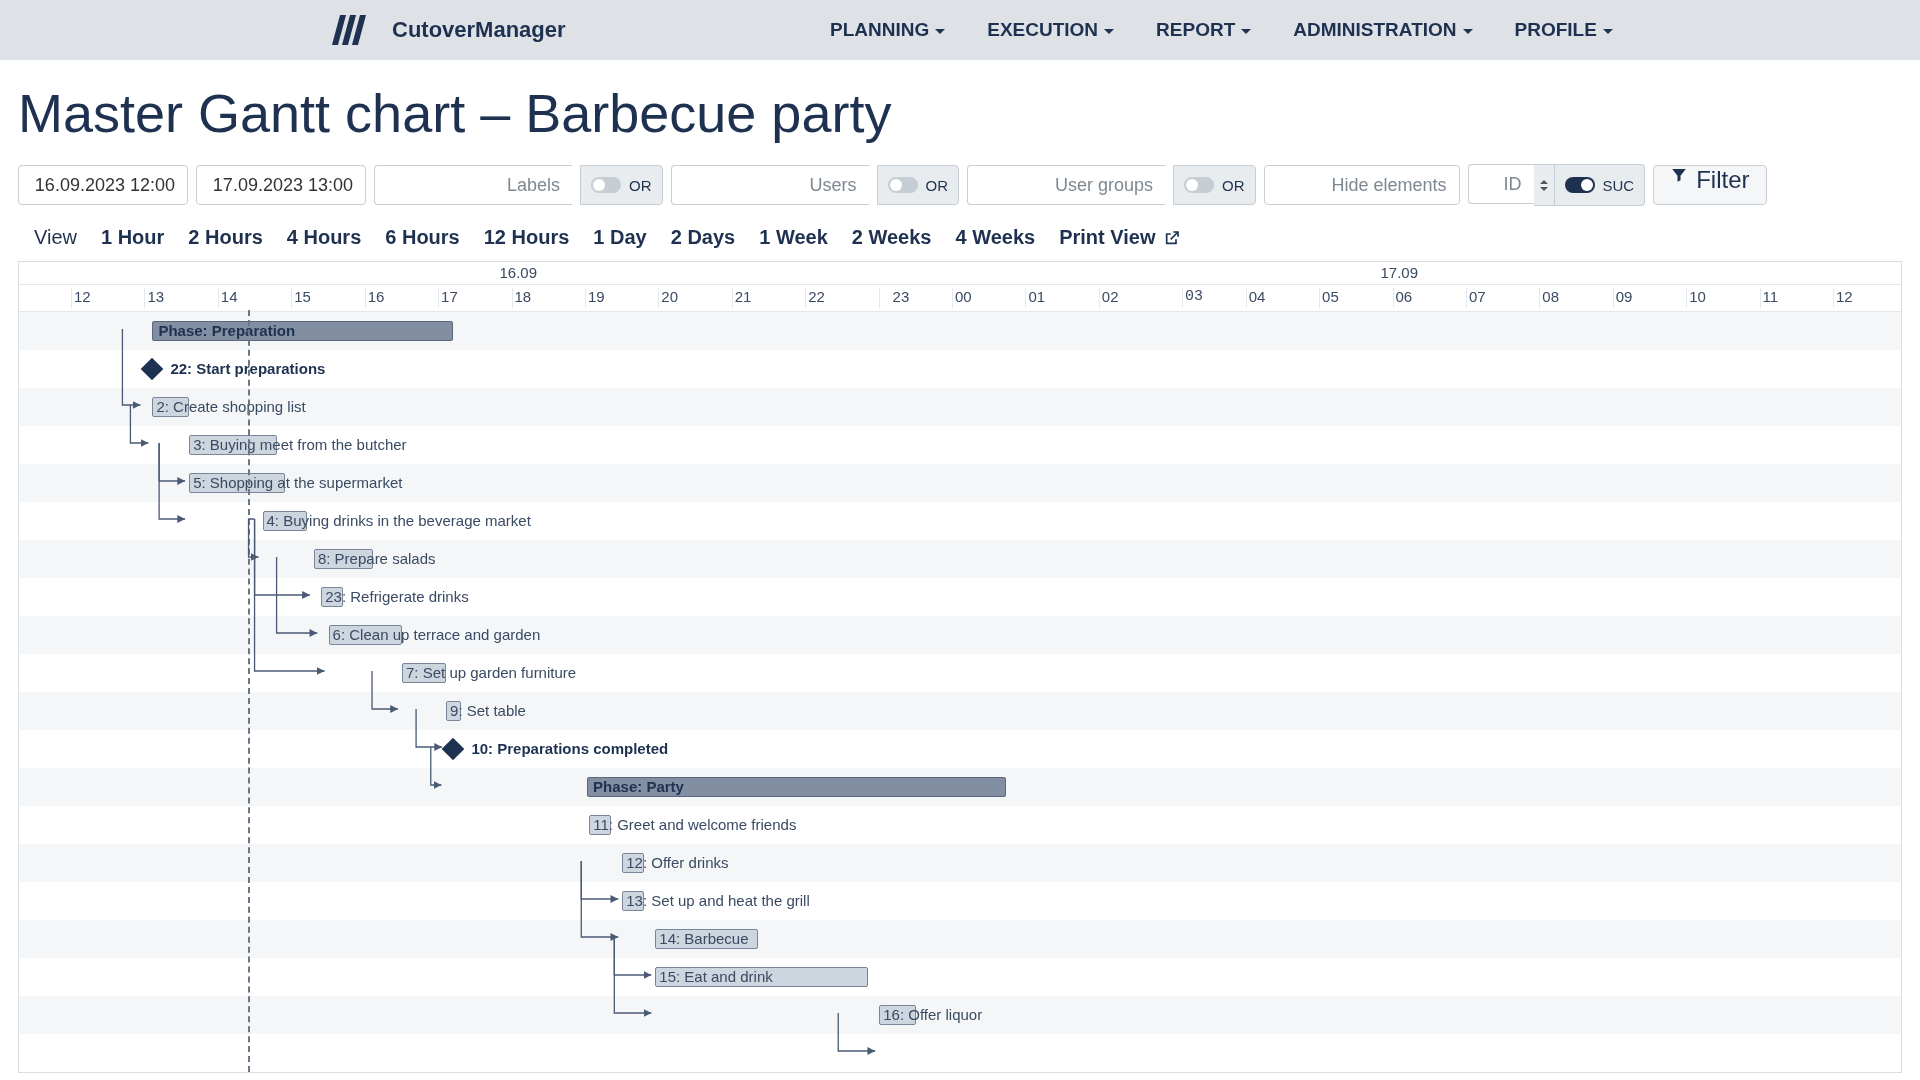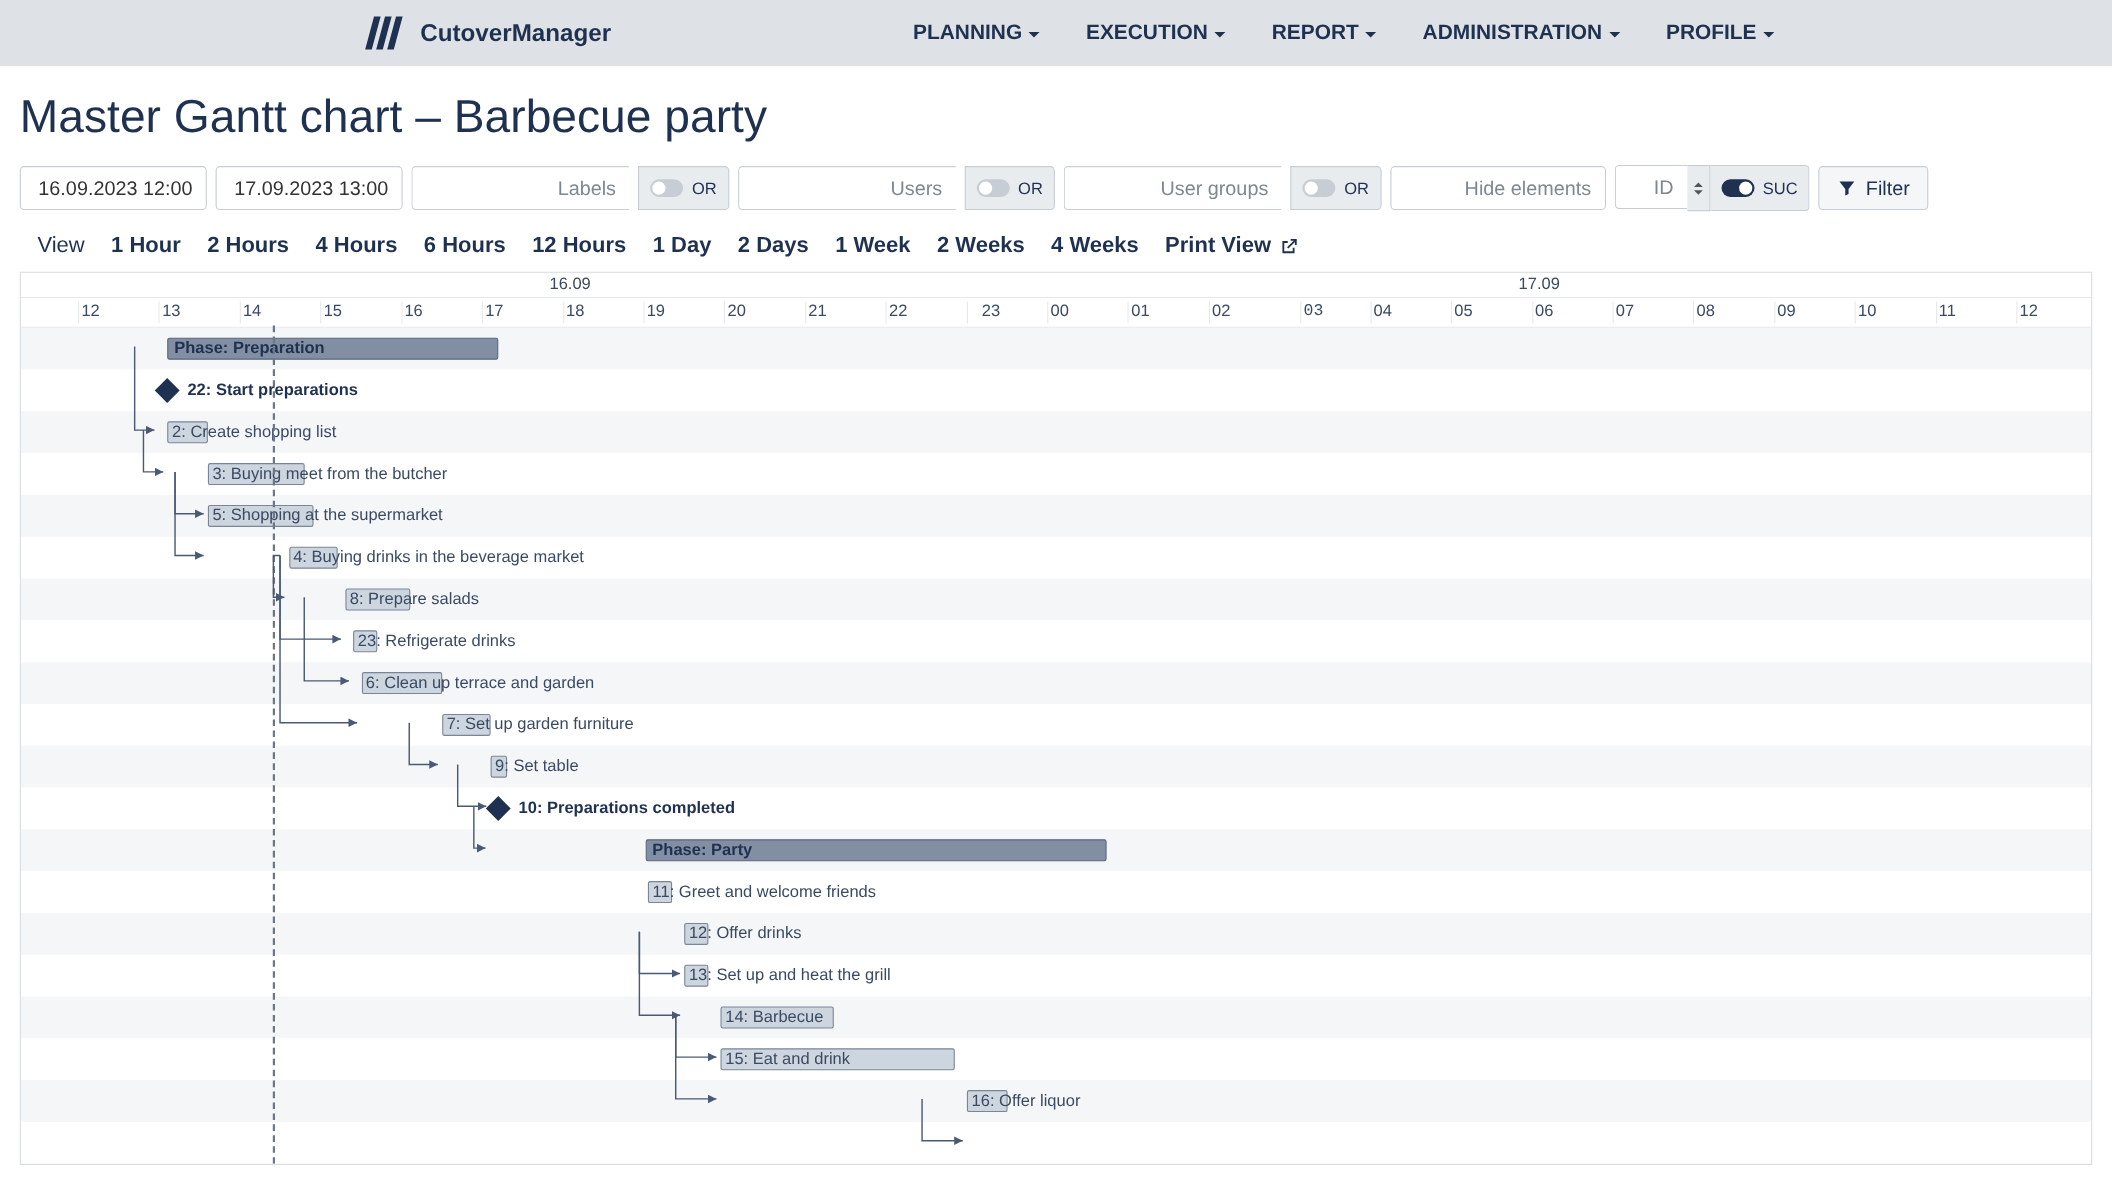--- a/index.html
+++ b/index.html
@@ -16,21 +16,21 @@
   .navbar {
     background: #dee2e6;
     height: 60px;
     display: flex;
     align-items: center;
     padding: 0 40px;
   }
   .navbar-left {
     display: flex;
     align-items: center;
-    gap: 12px;
+    gap: 22px;
     width: 480px;
     margin-left: 296px;
   }
   .logo-icon {
     width: 34px;
     height: 34px;
     display: flex;
     gap: 4px;
     align-items: center;
     transform: skewX(-15deg);
@@ -63,21 +63,21 @@
   .caret {
     width: 0;
     height: 0;
     border-left: 5px solid transparent;
     border-right: 5px solid transparent;
     border-top: 5px solid #1f3150;
     margin-top: 2px;
   }
   
   .page-title {
-    font-size: 42px;
+    font-size: 54px;
     font-weight: 400;
     color: #1f3150;
     padding: 22px 18px 10px 18px;
   }
   
   .filters {
     display: flex;
     align-items: center;
     gap: 8px;
     padding: 10px 18px;
@@ -164,24 +164,23 @@
     background: #e9ecef;
     padding: 0 10px;
     font-size: 15px;
   }
   .filter-btn {
     height: 40px;
     border: 1px solid #c7cdd4;
     border-radius: 4px;
     background: #f4f6f8;
     padding: 0 16px;
-    font-size: 18px;
-    color: #1f3150;
-    display: flex;
-    align-items: center;
+    font-size: 24px;
+    color: #1f3150;
+    display: flex;
     gap: 8px;
     cursor: pointer;
   }
   
   .view-bar {
     display: flex;
     align-items: center;
     gap: 24px;
     padding: 10px 34px 12px 34px;
     font-size: 20px;

